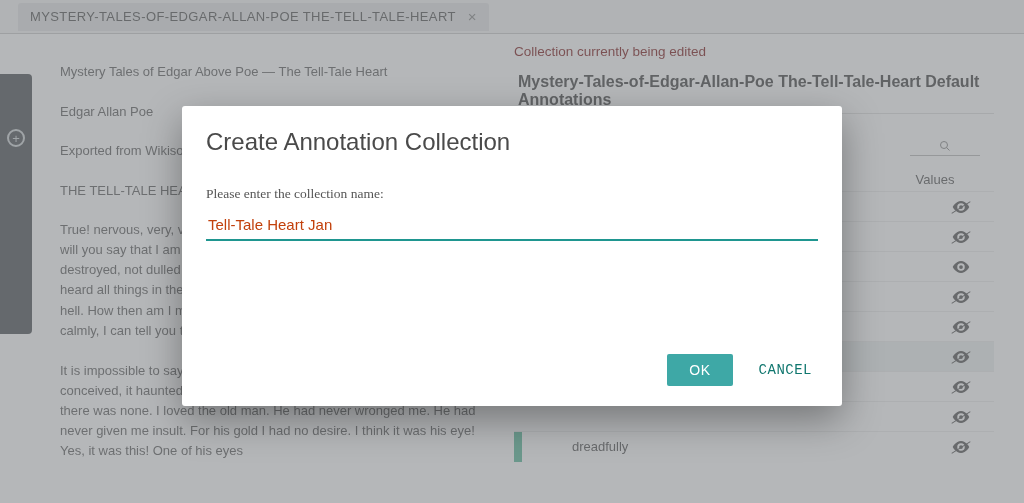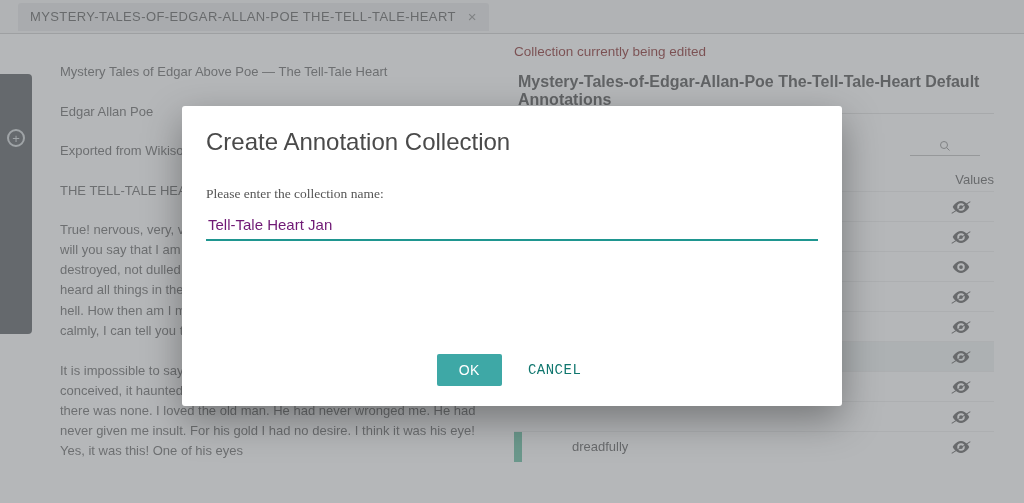--- a/index.html
+++ b/index.html
@@ -24,39 +24,39 @@
 .right-panel { width: 510px; padding: 10px 14px 0 16px; }
 .rp-header { color: #7f1d1d; font-size: 13.5px; margin-bottom: 14px; }
 .rp-title-row { display: flex; align-items: center; border-bottom: 1px solid #e0e0e0; padding-bottom: 4px; margin-bottom: 22px; font-weight: bold; }
 .rp-title { font-size: 16px; color: #454545; padding-left: 4px; }
 
 .search-wrap { display: flex; justify-content: flex-end; padding-right: 14px; margin-bottom: 12px; }
 .search-box { width: 70px; border-bottom: 1px solid #bbb; display: flex; justify-content: center; align-items: center; height: 20px; }
 .search-icon { font-size: 12px; color: #888; }
 
 .cols-head { display: flex; font-size: 13px; color: #555; padding: 4px 0; }
-.cols-head .ch-values { margin-left: auto; width: 130px; text-align: right; padding-left: 12px; }
+.cols-head .ch-values { margin-left: auto; width: 130px; text-align: center; padding-left: 12px; }
 
 .annot-list { display: flex; flex-direction: column; }
 .annot-row { display: flex; align-items: center; height: 30px; border-top: 1px solid #eee; }
 .annot-row.hi { background: #eef2f1; }
 .annot-bar { width: 8px; height: 30px; }
 .annot-label { flex: 1; padding-left: 50px; font-size: 13px; color: #555; }
 .annot-icon { width: 80px; display: flex; justify-content: flex-end; padding-right: 24px; }
 .eye { color: #545454; font-size: 15px; position: relative; }
 .eye.strike::after { content: ""; position: absolute; left: -2px; right: -2px; top: 50%; border-top: 1.5px solid #545454; transform: rotate(-32deg); }
 
 
 .overlay { position: absolute; inset: 0; background: rgba(120,124,128,0.55); display: flex; align-items: flex-start; justify-content: center; }
 .dialog { background: #fff; width: 660px; margin-top: 106px; border-radius: 3px; box-shadow: 0 14px 38px rgba(0,0,0,0.35); padding: 22px 24px 20px 24px; min-height: 300px; display: flex; flex-direction: column; }
 .dlg-title { font-size: 24px; color: #4a4a4a; font-weight: 400; margin-bottom: 30px; }
 .dlg-label { font-size: 13.5px; color: #555; margin-bottom: 8px; font-family: Liberation Serif, serif; }
-.dlg-input { width: 100%; border: none; border-bottom: 2px solid #1f9690; font-size: 15px; padding: 6px 2px; color: #701a75; outline: none; background: transparent; }
+.dlg-input { width: 100%; border: none; border-bottom: 2px solid #1f9690; font-size: 15px; padding: 6px 2px; color: #c2410c; outline: none; background: transparent; }
 .dlg-spacer { flex: 1; }
-.dlg-actions { display: flex; justify-content: center; gap: 20px; align-items: center; margin-top: 32px; }
+.dlg-actions { display: flex; justify-content: flex-end; gap: 20px; align-items: center; margin-top: 32px; }
 .btn-ok { background: #3ea8a6; color: #fff; border: none; font-size: 14px; padding: 8px 22px; border-radius: 2px; letter-spacing: 0.5px; cursor: pointer; }
 .btn-cancel { background: none; border: none; color: #0f766e; font-size: 14px; letter-spacing: 0.5px; cursor: pointer; padding: 8px 6px; font-family: Liberation Mono, monospace; }
 
 
 svg { display: block; }
 </style>
 </head>
 <body>
 
 <div class="page-wrap">

